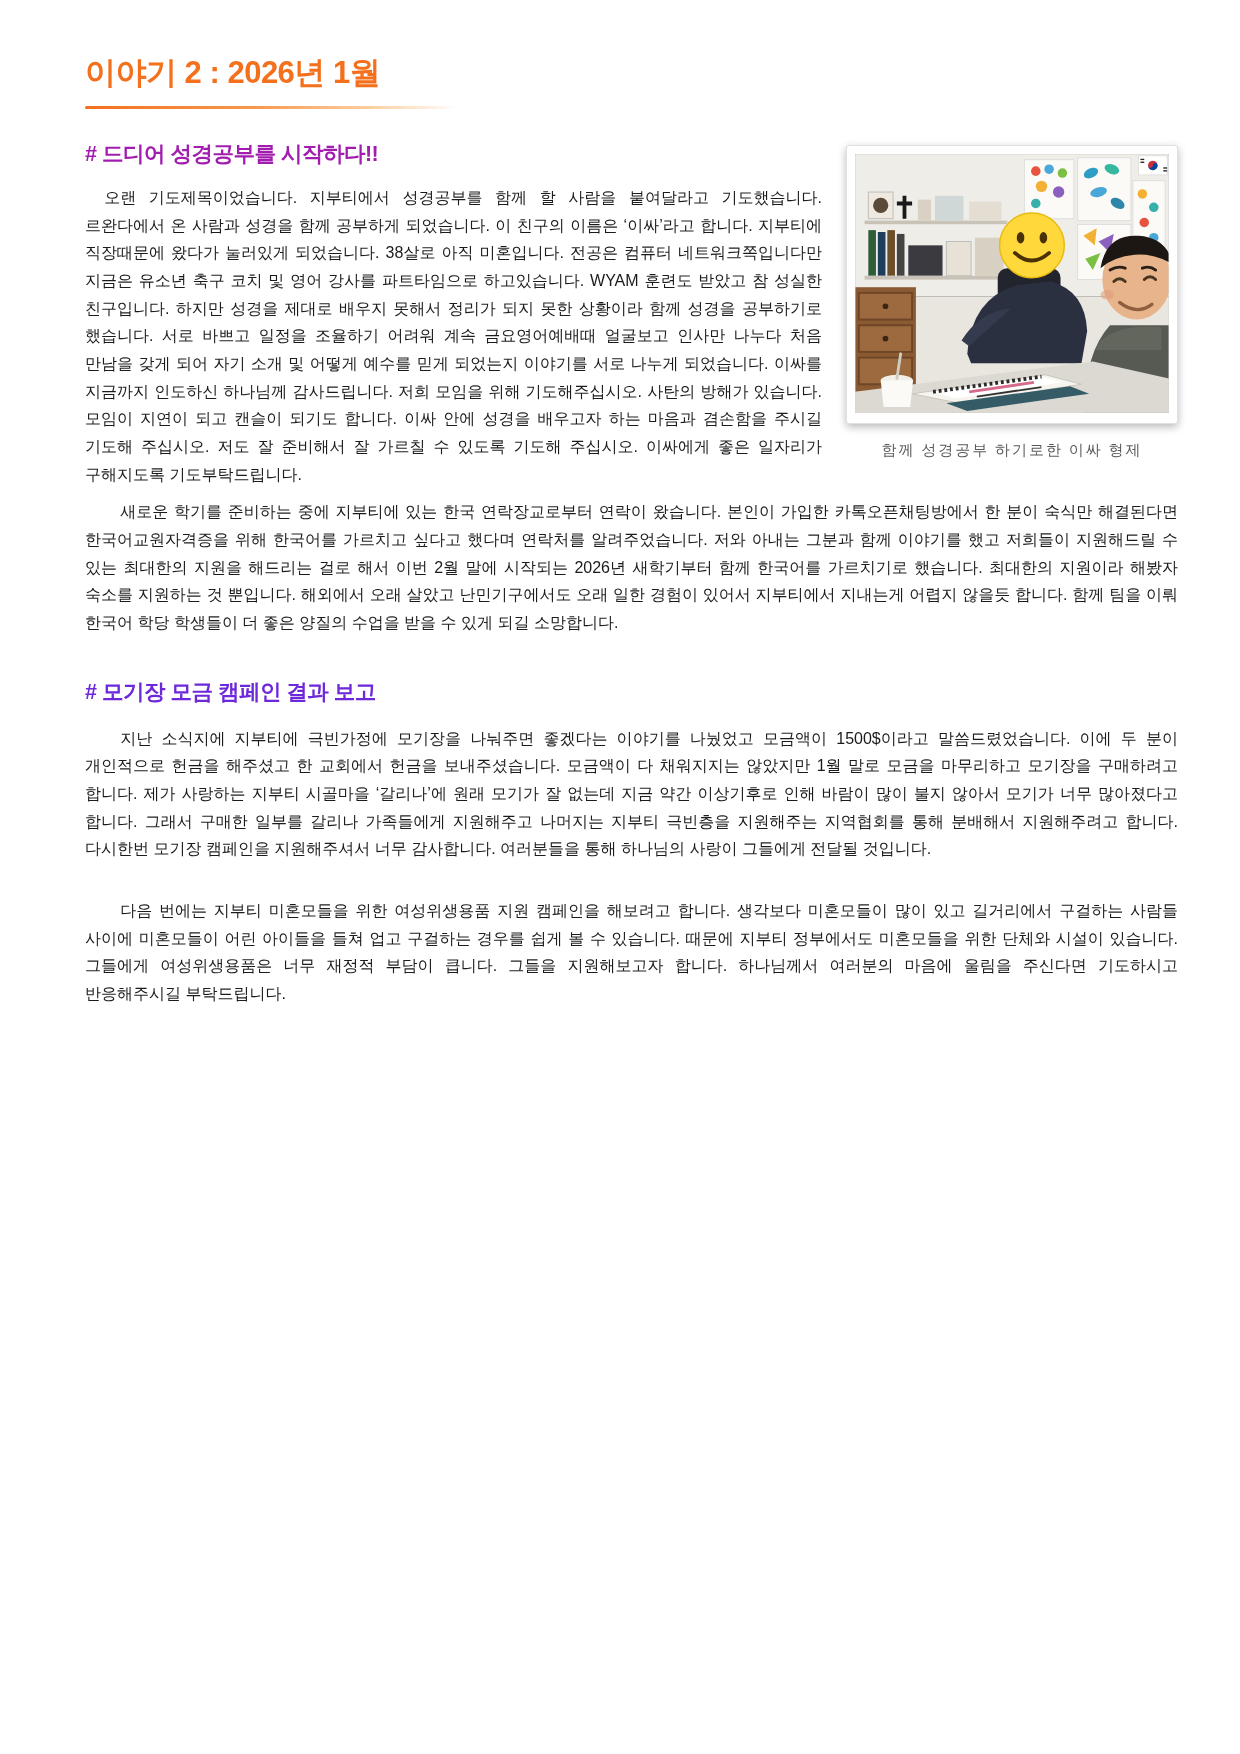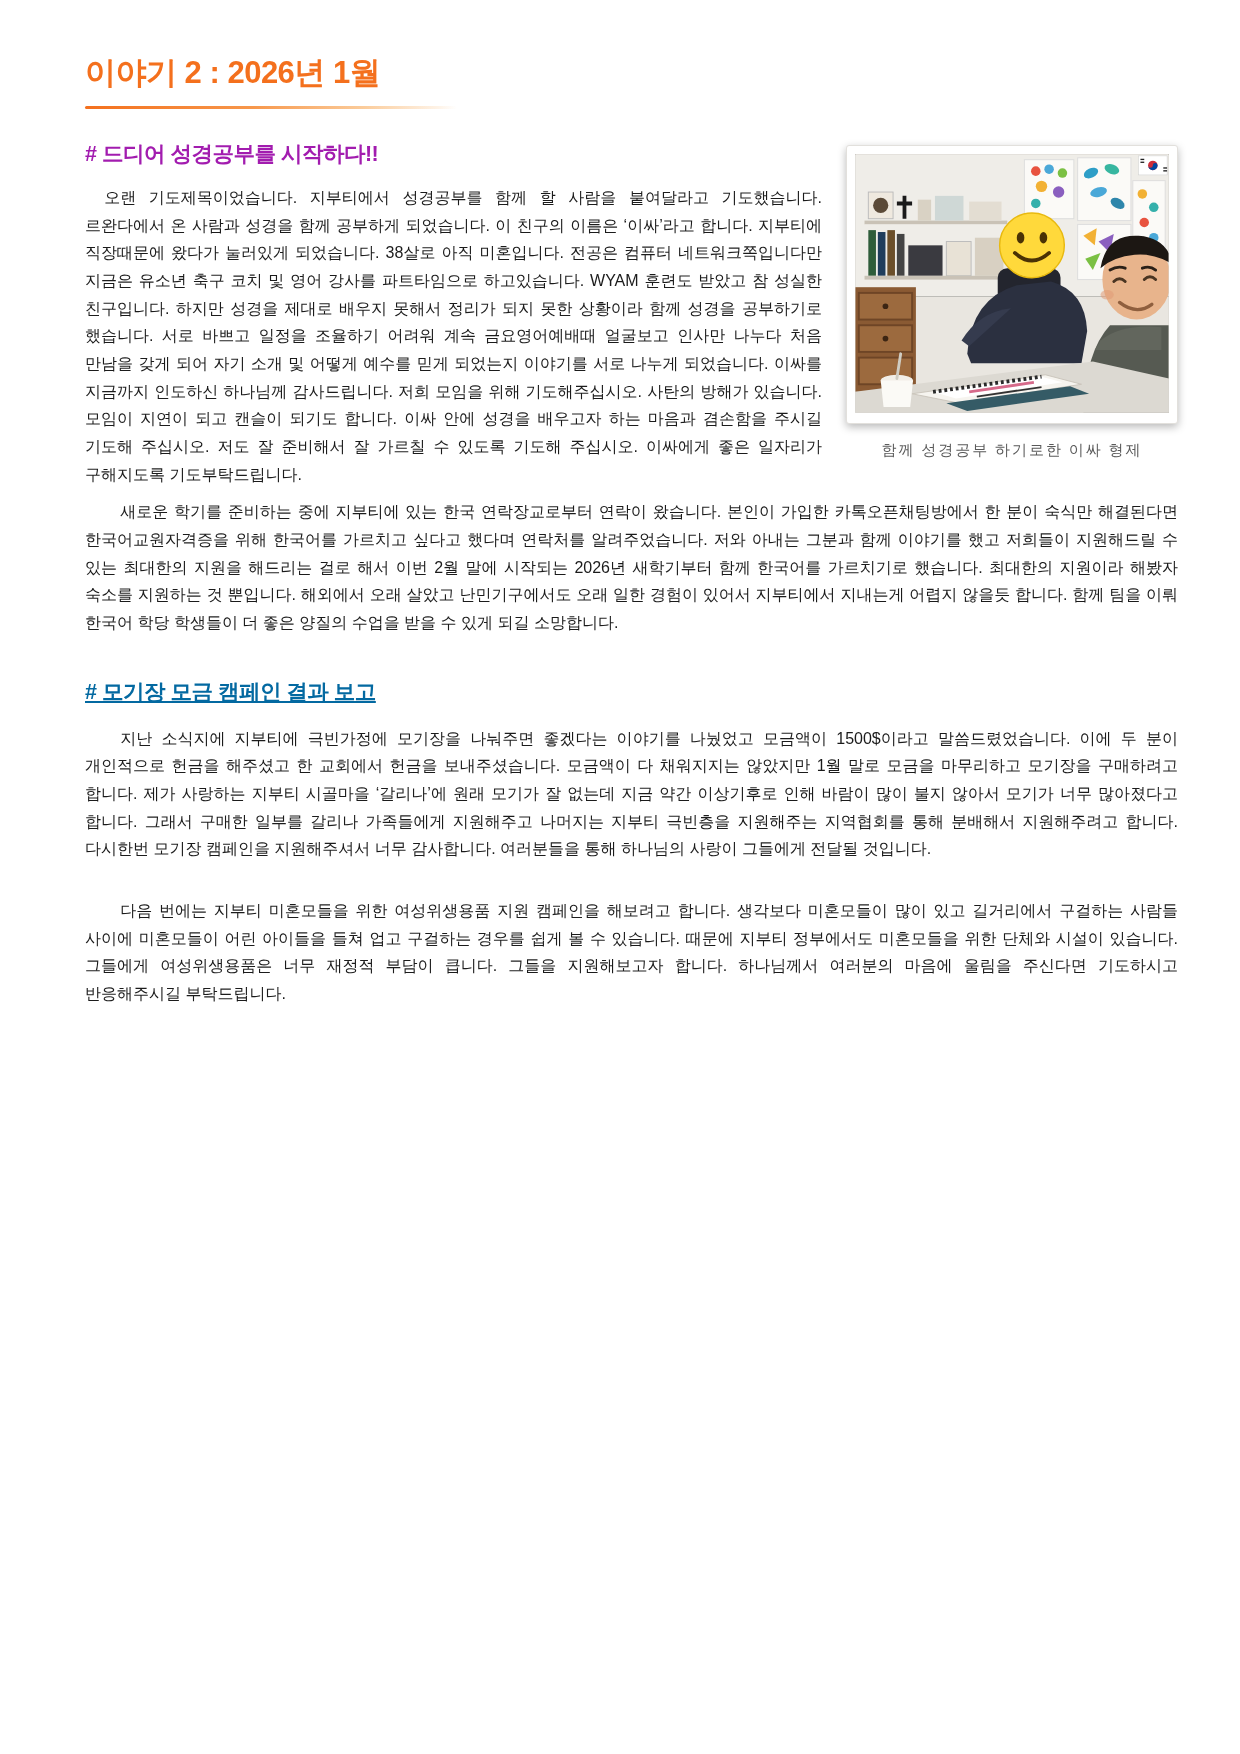--- a/index.html
+++ b/index.html
@@ -14,21 +14,21 @@
   }
   .title-underline{
     height:3px;width:372px;margin-top:12px;border-radius:2px;
     background:linear-gradient(to right,#F4701D 0%,#F7974B 45%,#FBCC9B 75%,#FEF3E7 95%,rgba(255,255,255,0) 100%);
   }
   .section{clear:none;}
   .section-heading{
     font-size:21.5px;font-weight:800;color:#a21caf;margin:40px 0 16px 0;letter-spacing:-0.5px;
   }
   .section-heading.first{margin-top:30px;}
-  .section-heading.blue{color:#0369a1;text-decoration:underline;}
+  .section-heading.blue{color:#6d28d9;}
   .body-text{
     font-size:16px;line-height:1.73;text-align:justify;margin:0 0 10px 0;
     text-indent:1.2em;word-break:keep-all;word-wrap:break-word;
   }
   .body-text.indent2{text-indent:2.2em;}
   .body-text.gap{margin-bottom:34px;margin-top:19px;}
   figure.photo-fig{
     float:right;width:332px;margin:6px 0 6px 24px;padding:0;
   }
   .photo-frame{

